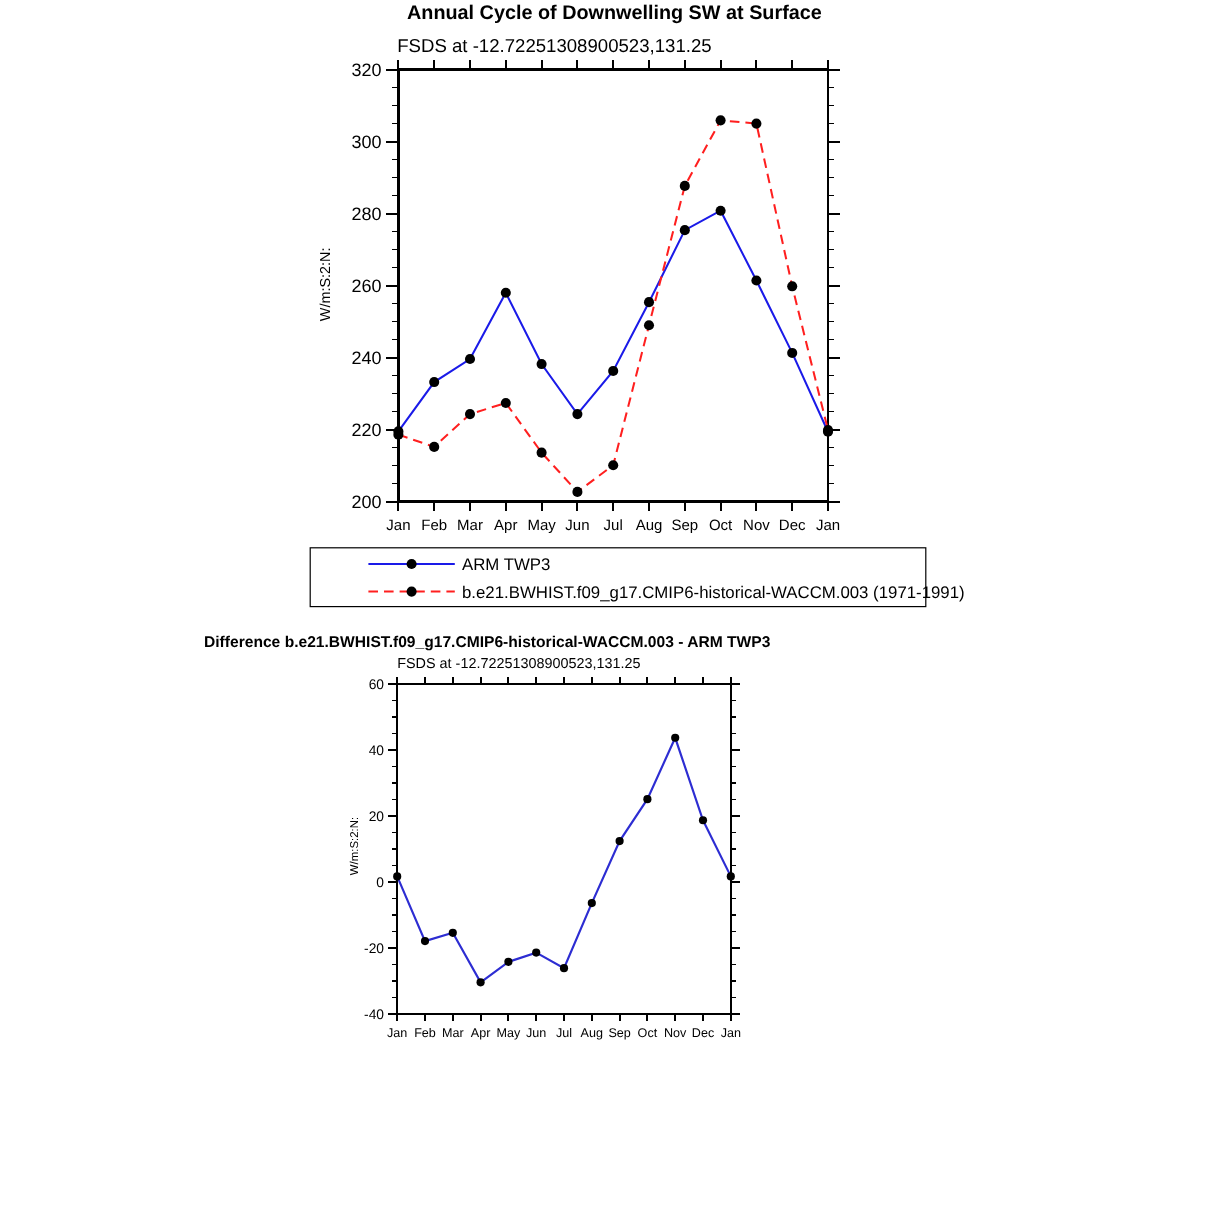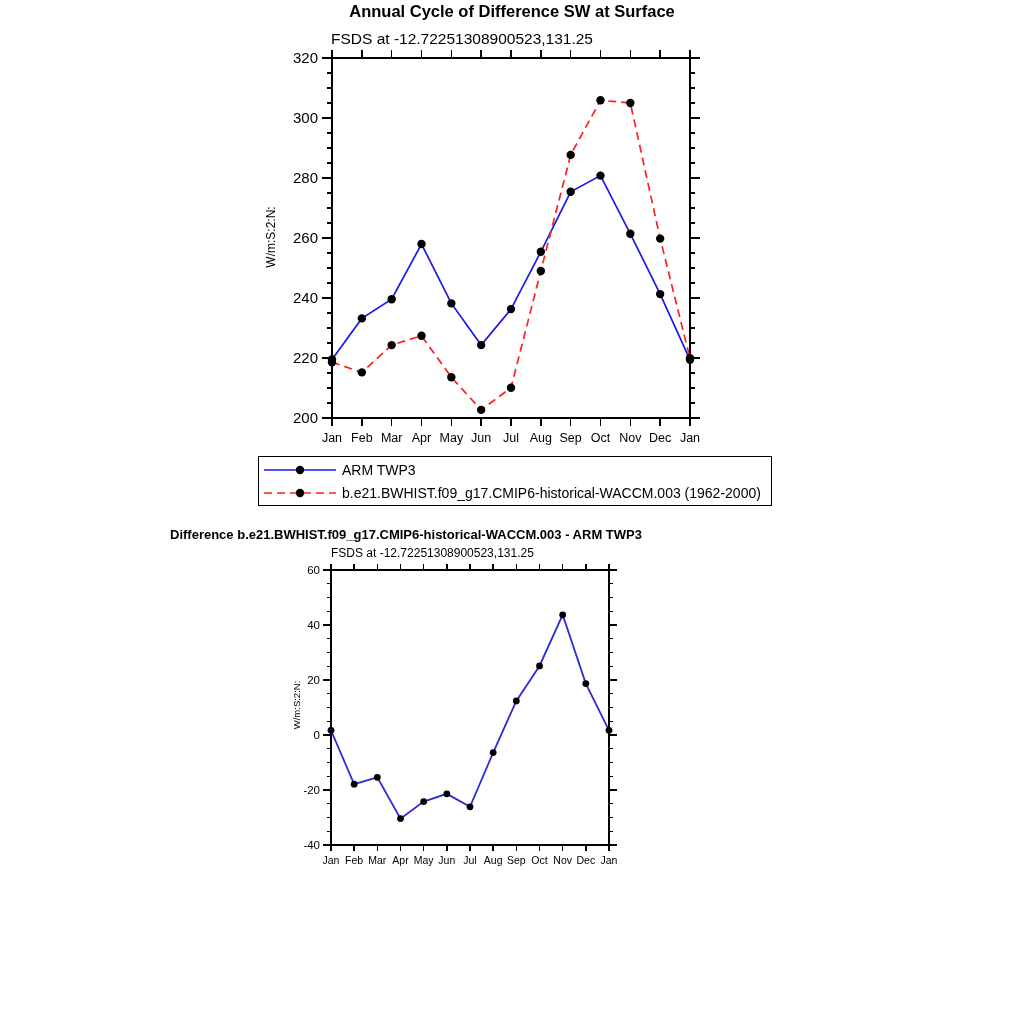--- a/index.html
+++ b/index.html
@@ -12,31 +12,31 @@
   .st1{position:absolute;top:30px;left:331px;font-size:15.5px;white-space:nowrap;}
   .t2{position:absolute;top:527px;left:170px;width:600px;text-align:left;
       font-size:13px;font-weight:bold;white-space:nowrap;}
   .st2{position:absolute;top:546px;left:331px;font-size:12px;white-space:nowrap;}
   .ylab{position:absolute;transform:translate(-50%,-50%) rotate(-90deg);
         white-space:nowrap;}
   .ylab1{left:271px;top:237px;font-size:12px;}
   .ylab2{left:296px;top:705px;font-size:9.5px;}
   .legend{position:absolute;left:258px;top:456px;width:514px;height:50px;
           border:1.4px solid #000;box-sizing:border-box;background:#fff;
-          display:flex;flex-direction:column;justify-content:center;}
+          display:flex;flex-direction:column;justify-content:center;padding-left:43px;}
   .lrow{display:flex;align-items:center;height:23px;}
   .lswatch{width:74px;height:12px;margin-left:4px;flex:0 0 auto;}
   .llabel{font-size:14px;margin-left:5px;white-space:nowrap;}
 </style>
 </head>
 <body>
 
 <div class="page">
 
-  <div class="t1">Annual Cycle of Difference SW at Surface</div>
+  <div class="t1">Annual Cycle of Downwelling SW at Surface</div>
   <div class="st1">FSDS at -12.72251308900523,131.25</div>
   <div class="ylab ylab1">W/m:S:2:N:</div>
 
   <div class="t2">Difference b.e21.BWHIST.f09_g17.CMIP6-historical-WACCM.003 - ARM TWP3</div>
   <div class="st2">FSDS at -12.72251308900523,131.25</div>
   <div class="ylab ylab2">W/m:S:2:N:</div>
 
   <svg id="plots" class="chart-svg" width="1024" height="1024">
       <g>
         <g stroke="#000000" shape-rendering="crispEdges">
@@ -291,17 +291,17 @@
         <line x1="1" y1="6" x2="73" y2="6" stroke-width="1.7" stroke="#1a1ae8"></line>
         <circle cx="37" cy="6" r="4.2" fill="#000000"></circle>
       </svg>
       <span class="llabel">ARM TWP3</span>
     </div>
     <div class="lrow">
       <svg class="lswatch" viewBox="0 0 74 12">
         <line x1="1" y1="6" x2="73" y2="6" stroke-width="1.7" stroke-dasharray="8,5" stroke="#ff1f1f"></line>
         <circle cx="37" cy="6" r="4.2" fill="#000000"></circle>
       </svg>
-      <span class="llabel">b.e21.BWHIST.f09_g17.CMIP6-historical-WACCM.003 (1962-2000)</span>
+      <span class="llabel">b.e21.BWHIST.f09_g17.CMIP6-historical-WACCM.003 (1971-1991)</span>
     </div>
   </div>
 
 </div>
 
 </body></html>

